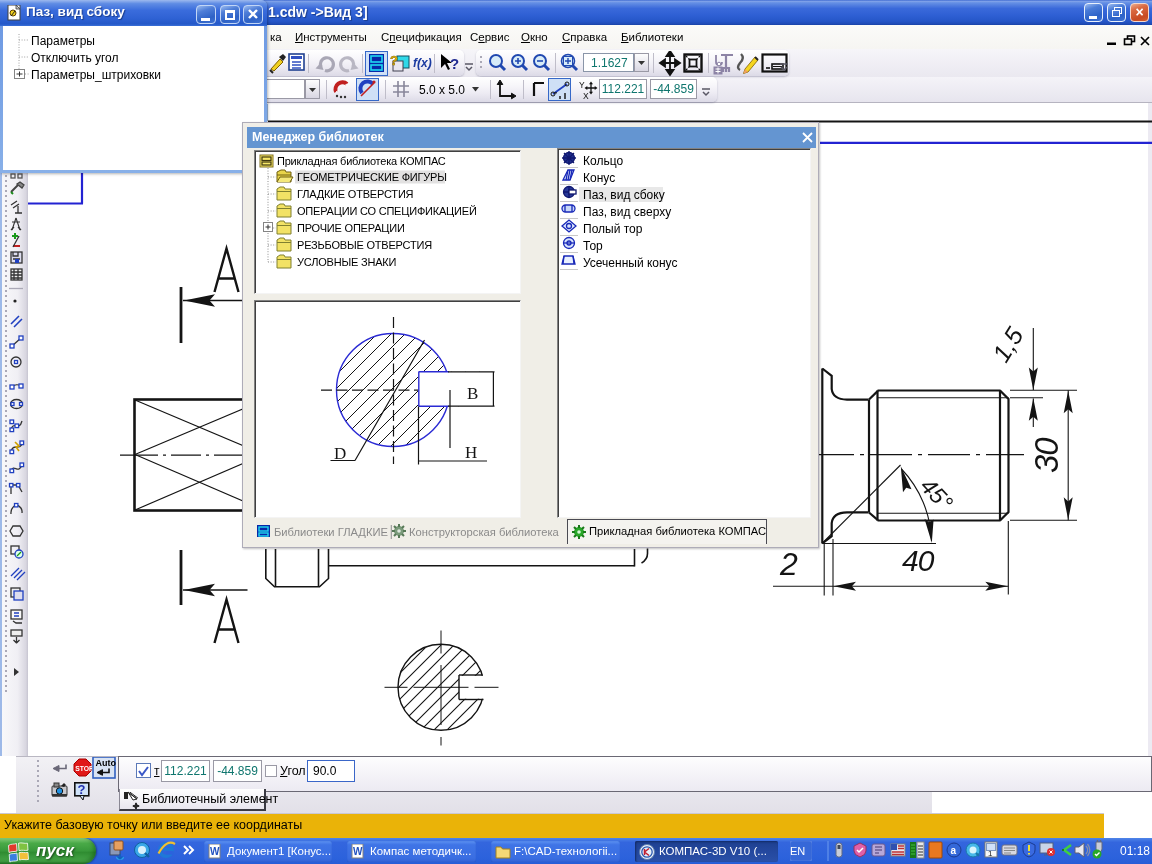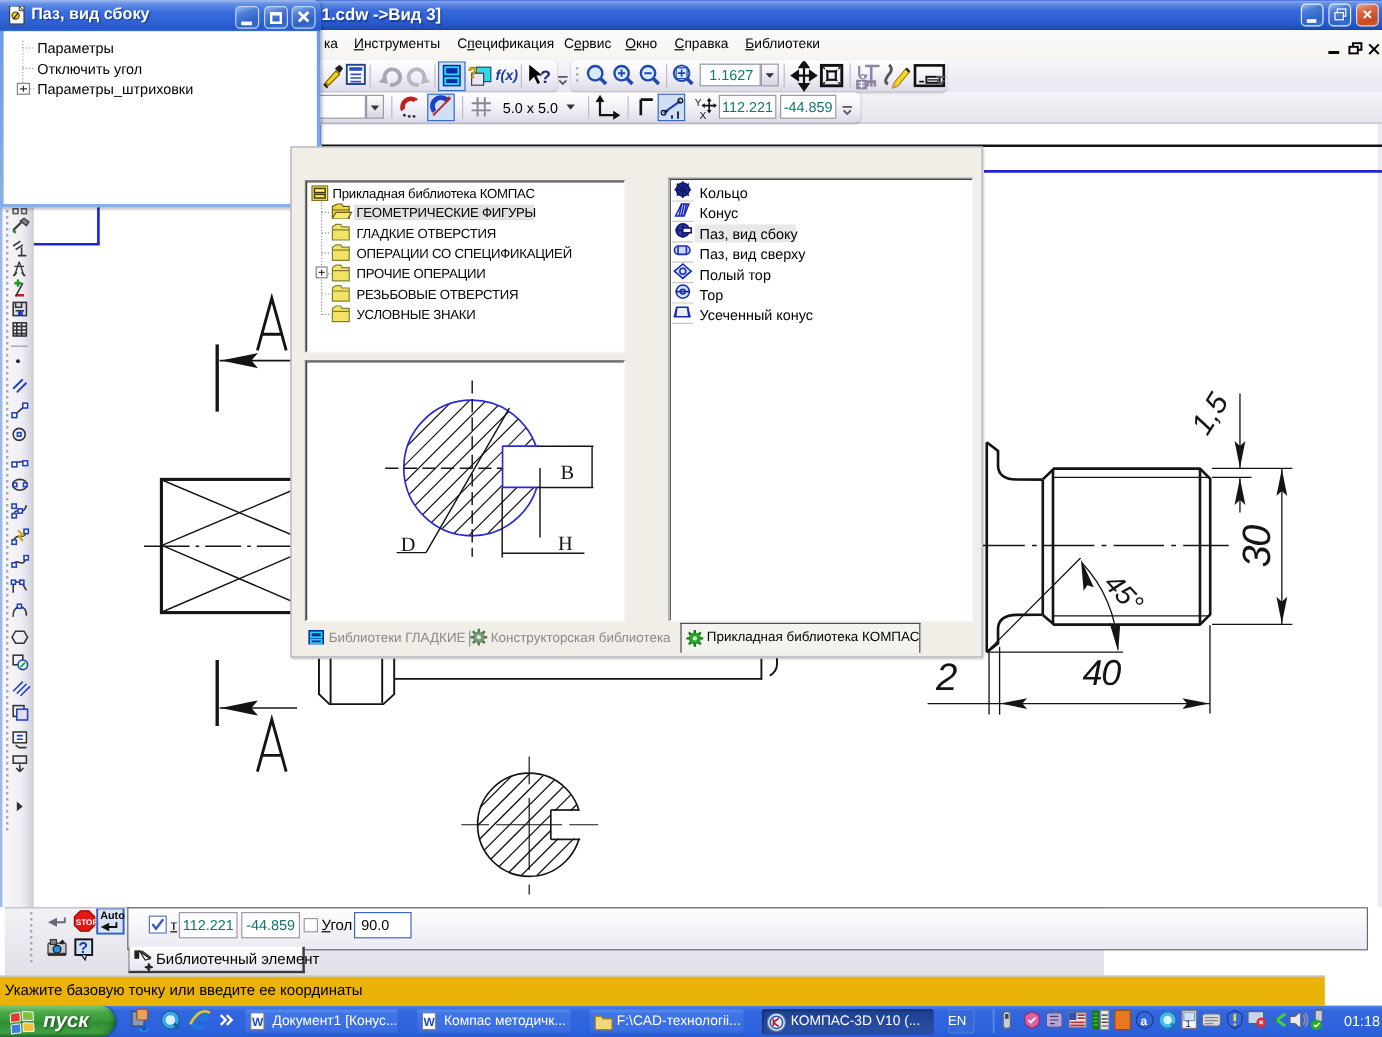--- a/index.html
+++ b/index.html
@@ -482,21 +482,21 @@
         </g>
 <g transform="translate(8,629)">
           <rect x="1" y="1" width="11" height="6" stroke="#333" fill="#eee"></rect>
           <path d="M6.5,8 v5 M6.5,14 l-3,-3 M6.5,14 l3,-3" stroke="#333"></path>
         </g>
 <path d="M12,668 l5,4 -5,4 Z" fill="#333" stroke="none"></path>
 </g>
 </svg>
 </div>
 
-<div class="abs" style="left:4px;top:756px;width:916px;height:57px;background:linear-gradient(180deg,#f2f1f5,#e2e0e8);border-top:1px solid #b9b7c2;z-index:3" id="botpanel">
+<div class="abs" style="left:16px;top:756px;width:916px;height:57px;background:linear-gradient(180deg,#f2f1f5,#e2e0e8);border-top:1px solid #b9b7c2;z-index:3" id="botpanel">
  <svg class="abs" width="102" height="45" style="left:0;top:0">
   <path d="M22,3 v44" stroke="#aaa8b6" stroke-width="2" stroke-dasharray="2 3" fill="none"></path>
   <g transform="translate(37,6)" stroke="#6a6878" fill="#6a6878">
         <path d="M3,5.5 h10 v-4" fill="none" stroke-width="1.6"></path>
         <path d="M0,5.5 l6,-3 v6 Z"></path>
       </g>
   <g transform="translate(58,2)">
         <path d="M5,0 h7 l5,5 v7 l-5,5 h-7 l-5,-5 v-7 Z" fill="#e01818" stroke="#a00"></path>
         <text x="1.2" y="11.5" font-size="6.8" font-weight="bold" fill="#fff">STOP</text>
       </g>
@@ -542,20 +542,25 @@
       </svg>
   <div class="abs" style="left:22px;top:3px;font-size:12.5px;white-space:nowrap">Библиотечный элемент</div>
  </div>
 </div>
 <div class="abs" style="left:0;top:813px;width:1104px;height:25px;background:#eab308;border-top:1px solid #cac8d2;z-index:3">
 <div class="abs" style="left:4px;top:4px;font-size:12.5px;color:#000">Укажите базовую точку или введите ее координаты</div>
 </div>
 
 <div class="abs" style="left:242px;top:122px;width:577px;height:426px;background:#f0eee7;border:1px solid #aeacb8;box-shadow:1px 1px 2px rgba(0,0,0,.25);z-index:6" id="mgr">
 
+ <div class="abs" style="left:4px;top:4px;width:569px;height:21px;background:#6495d1;color:#fff;font-size:12.5px;font-weight:bold;padding:3px 0 0 5px">Менеджер библиотек
+  <svg class="abs" width="14" height="14" style="right:1px;top:4px">
+        <path d="M2,2 l9,9 M11,2 l-9,9" stroke="#fff" stroke-width="1.8"></path>
+      </svg>
+ </div>
 
  <div class="abs" style="left:11px;top:27px;width:267px;height:144px;background:#fff;border:1px solid #828282;border-right-color:#f4f4f4;border-bottom-color:#f4f4f4;box-shadow:inset 1px 1px 0 #404040"></div>
  <svg class="abs" width="267" height="144" style="left:11px;top:27px;font-family:'Liberation Sans'">
   <g transform="translate(6,4)">
         <rect x="0" y="1" width="13" height="12" fill="#f8e868" stroke="#807020"></rect>
         <rect x="2" y="3" width="9" height="3.5" fill="none" stroke="#403810" stroke-width="1.2"></rect>
         <rect x="2" y="8" width="9" height="3" fill="none" stroke="#403810" stroke-width="1.2"></rect>
       </g>
   <path d="M14,18 v94 M14,27 h8 M14,44 h8 M14,61 h8 M14,78 h8 M14,95 h8 M14,112 h8" stroke="#909090" stroke-width="1" stroke-dasharray="1 1.6" fill="none"></path>
   <g id="folders">

